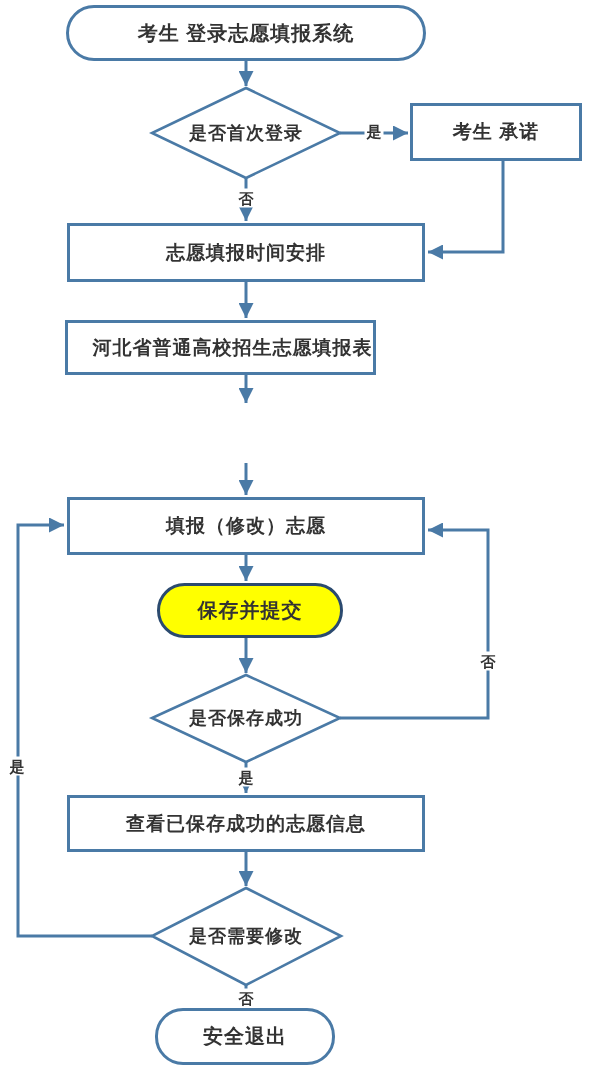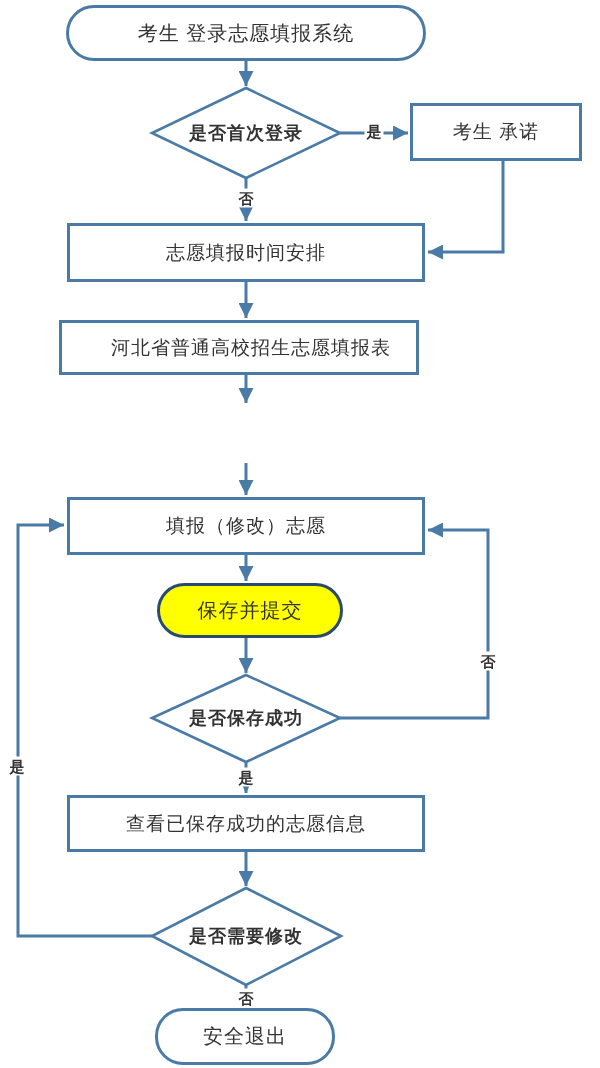--- a/index.html
+++ b/index.html
@@ -14,21 +14,21 @@
     font-family:"Liberation Sans","DejaVu Sans",sans-serif;
     color:var(--color-text);
   }
   svg.wires{position:absolute;left:0;top:0;z-index:0;}
   .edge{stroke:var(--color-line);stroke-width:3;fill:none;}
   .diamond{fill:#ffffff;stroke:var(--color-line);stroke-width:2.6;}
   .arrowhead{fill:var(--color-line);}
   .node{
     position:absolute;z-index:2;display:flex;align-items:center;justify-content:center;
     background:#ffffff;border:3px solid var(--color-line);
-    font-weight:normal;font-size:19px;letter-spacing:1px;text-align:center;
+    font-weight:bold;font-size:19px;letter-spacing:1px;text-align:center;
     box-sizing:border-box;color:var(--color-text);
   }
   .terminator{border-radius:28px;font-size:20px;}
   .process{}
   .save-node{
     background:var(--color-yellow);border:3px solid var(--color-yellow-border);
     border-radius:28px;font-size:20px;
   }
   .diamond-label{
     position:absolute;z-index:2;display:flex;align-items:center;justify-content:center;
@@ -95,21 +95,21 @@
   </div>
 
   <div class="node process" style="left:410px;top:103px;width:172px;height:58px;">
     <span>考生 承诺</span>
   </div>
 
   <div class="node process" style="left:67px;top:223px;width:358px;height:59px;">
     <span>志愿填报时间安排</span>
   </div>
 
-  <div class="node process" style="left:59px;top:320px;width:360px;height:55px;padding-left:24px;">
+  <div class="node process" style="left:65px;top:320px;width:311px;height:55px;padding-left:24px;">
     <span>河北省普通高校招生志愿填报表</span>
   </div>
 
 
   <div class="node process" style="left:67px;top:497px;width:358px;height:58px;">
     <span>填报（修改）志愿</span>
   </div>
 
   <div class="node save-node" style="left:157px;top:583px;width:186px;height:55px;">
     <span>保存并提交</span>

